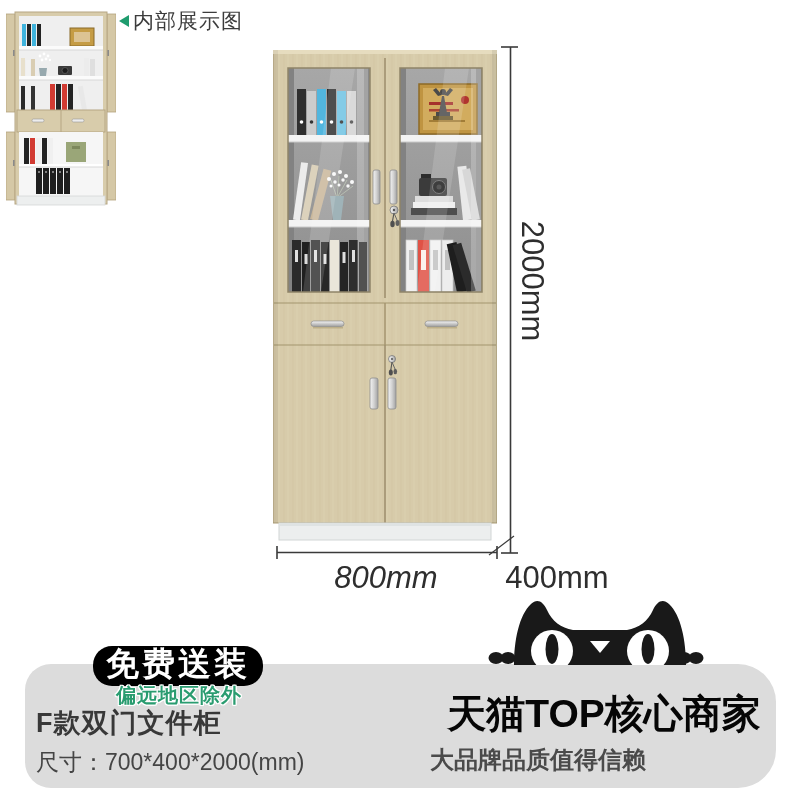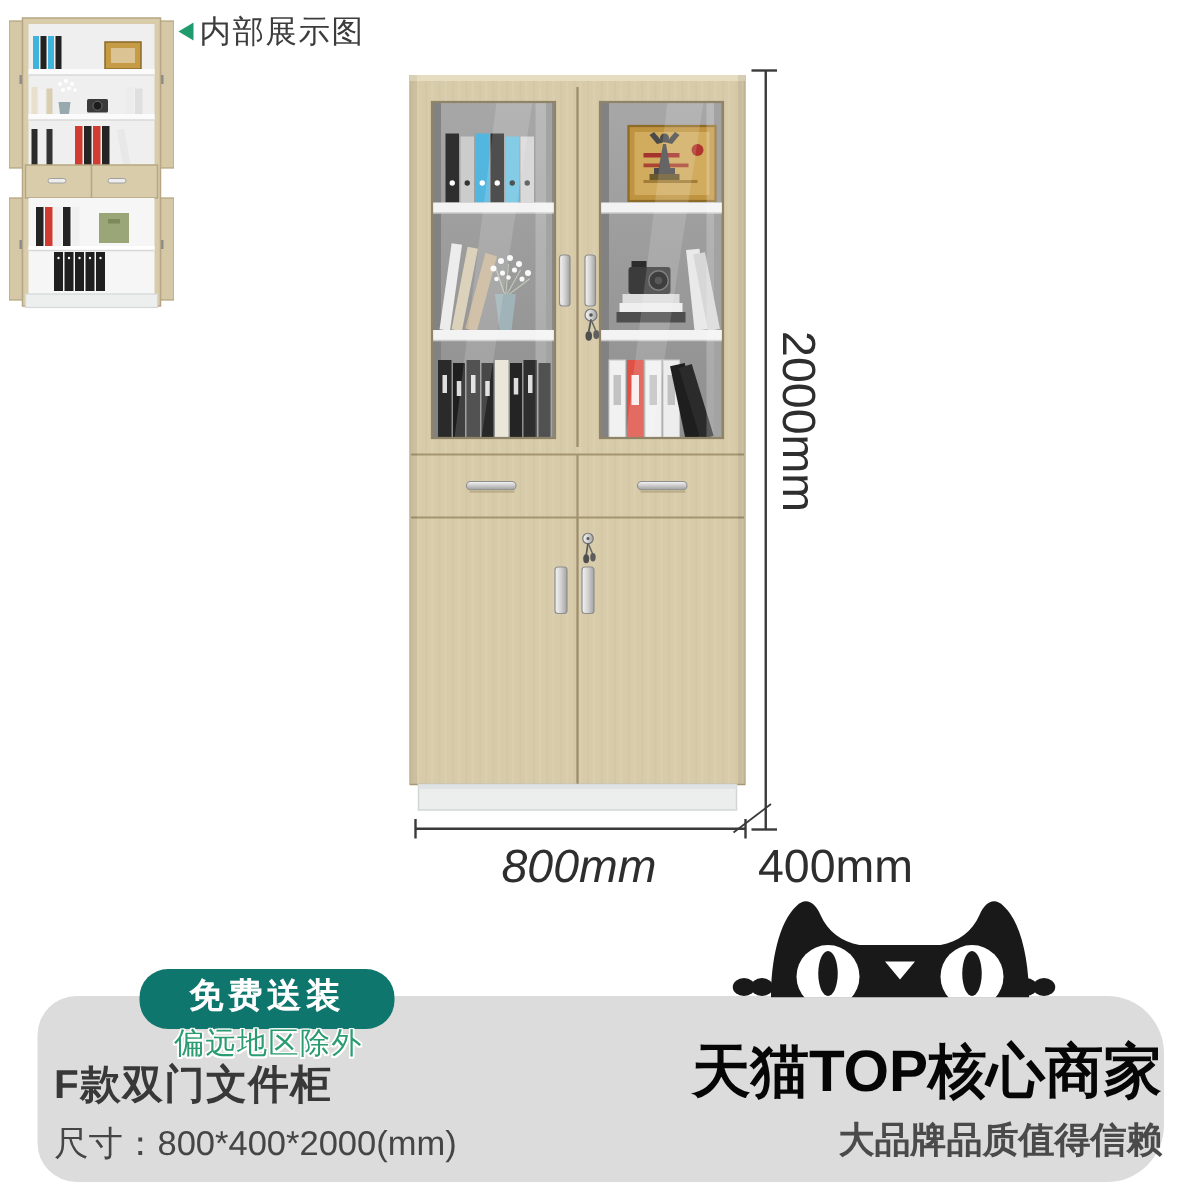--- a/index.html
+++ b/index.html
@@ -21,36 +21,36 @@
   .dim-label{color:#2e2e2e;font-size:31px;font-weight:500;white-space:nowrap;}
   #dim-height{left:532px;top:281px;transform:translate(-50%,-50%) rotate(90deg);}
   #dim-width{left:386px;top:578px;transform:translate(-50%,-50%);font-style:italic;}
   #dim-depth{left:557px;top:578px;transform:translate(-50%,-50%);}
   
   #promo-panel{
     left:25px;top:664px;width:751px;height:124px;background:#dcdcdc;
     border-radius:26px 38px 38px 26px;z-index:1;
   }
   #free-badge{
-    left:93px;top:646px;width:170px;height:40px;background:#0f766e;border-radius:19px;
-    color:#ffffff;font-size:23px;font-weight:bold;text-align:center;line-height:35px;
+    left:93px;top:646px;width:170px;height:40px;background:#000000;border-radius:19px;
+    color:#ffffff;font-size:33px;font-weight:bold;text-align:center;line-height:35px;
     letter-spacing:3px;z-index:3;
   }
   #free-note{
-    left:79px;top:682px;width:200px;text-align:center;font-size:20px;font-weight:normal;color:#2a9c70;
+    left:79px;top:682px;width:200px;text-align:center;font-size:20px;font-weight:bold;color:#2a9c70;
     z-index:3;letter-spacing:1px;
     text-shadow:1px 0 0 #fff,-1px 0 0 #fff,0 1px 0 #fff,0 -1px 0 #fff,1px 1px 0 #fff,-1px -1px 0 #fff,1px -1px 0 #fff,-1px 1px 0 #fff;
   }
   #product-title{left:36px;top:705px;font-size:27px;font-weight:bold;color:#383838;z-index:3;letter-spacing:1px;}
   #product-size{left:36px;top:747px;font-size:23px;color:#454545;z-index:3;}
   #brand-headline{
-    left:444px;top:687px;width:348px;text-align:center;font-size:39px;font-weight:900;color:#060606;
+    left:430px;top:687px;width:348px;text-align:center;font-size:39px;font-weight:900;color:#060606;
     z-index:3;white-space:nowrap;letter-spacing:0px;
   }
-  #brand-tagline{left:430px;top:744px;width:345px;text-align:right;font-size:24px;font-weight:bold;color:#4a4a4a;z-index:3;font-family:Liberation Mono, monospace;}
+  #brand-tagline{left:430px;top:744px;width:345px;text-align:left;font-size:24px;font-weight:bold;color:#4a4a4a;z-index:3;font-family:Liberation Mono, monospace;}
   #tmall-cat{left:480px;top:599px;z-index:2;}
   svg{display:block;}
 </style>
 </head>
 <body>
 
 <div class="abs" id="thumb-arrow"></div>
 <div class="abs" id="thumb-caption">内部展示图</div>
 
 <svg class="abs" style="left:6px;top:10px" width="110" height="200" viewBox="0 0 110 200">
@@ -360,15 +360,15 @@
   <circle cx="72" cy="52" r="21" fill="#ffffff"></circle>
   <ellipse cx="72" cy="50" rx="6.5" ry="15" fill="#191919"></ellipse>
   <circle cx="168" cy="52" r="21" fill="#ffffff"></circle>
   <ellipse cx="168" cy="50" rx="6.5" ry="15" fill="#191919"></ellipse>
   <path d="M110 42 L130 42 L120 54 Z" fill="#ffffff"></path>
 </svg>
 
 <div class="abs" id="free-badge">免费送装</div>
 <div class="abs" id="free-note">偏远地区除外</div>
 <div class="abs" id="product-title">F款双门文件柜</div>
-<div class="abs" id="product-size">尺寸：800*400*2000(mm)</div>
+<div class="abs" id="product-size">尺寸：700*400*2000(mm)</div>
 <div class="abs" id="brand-headline">天猫TOP核心商家</div>
 <div class="abs" id="brand-tagline">大品牌品质值得信赖</div>
 
 </body></html>

